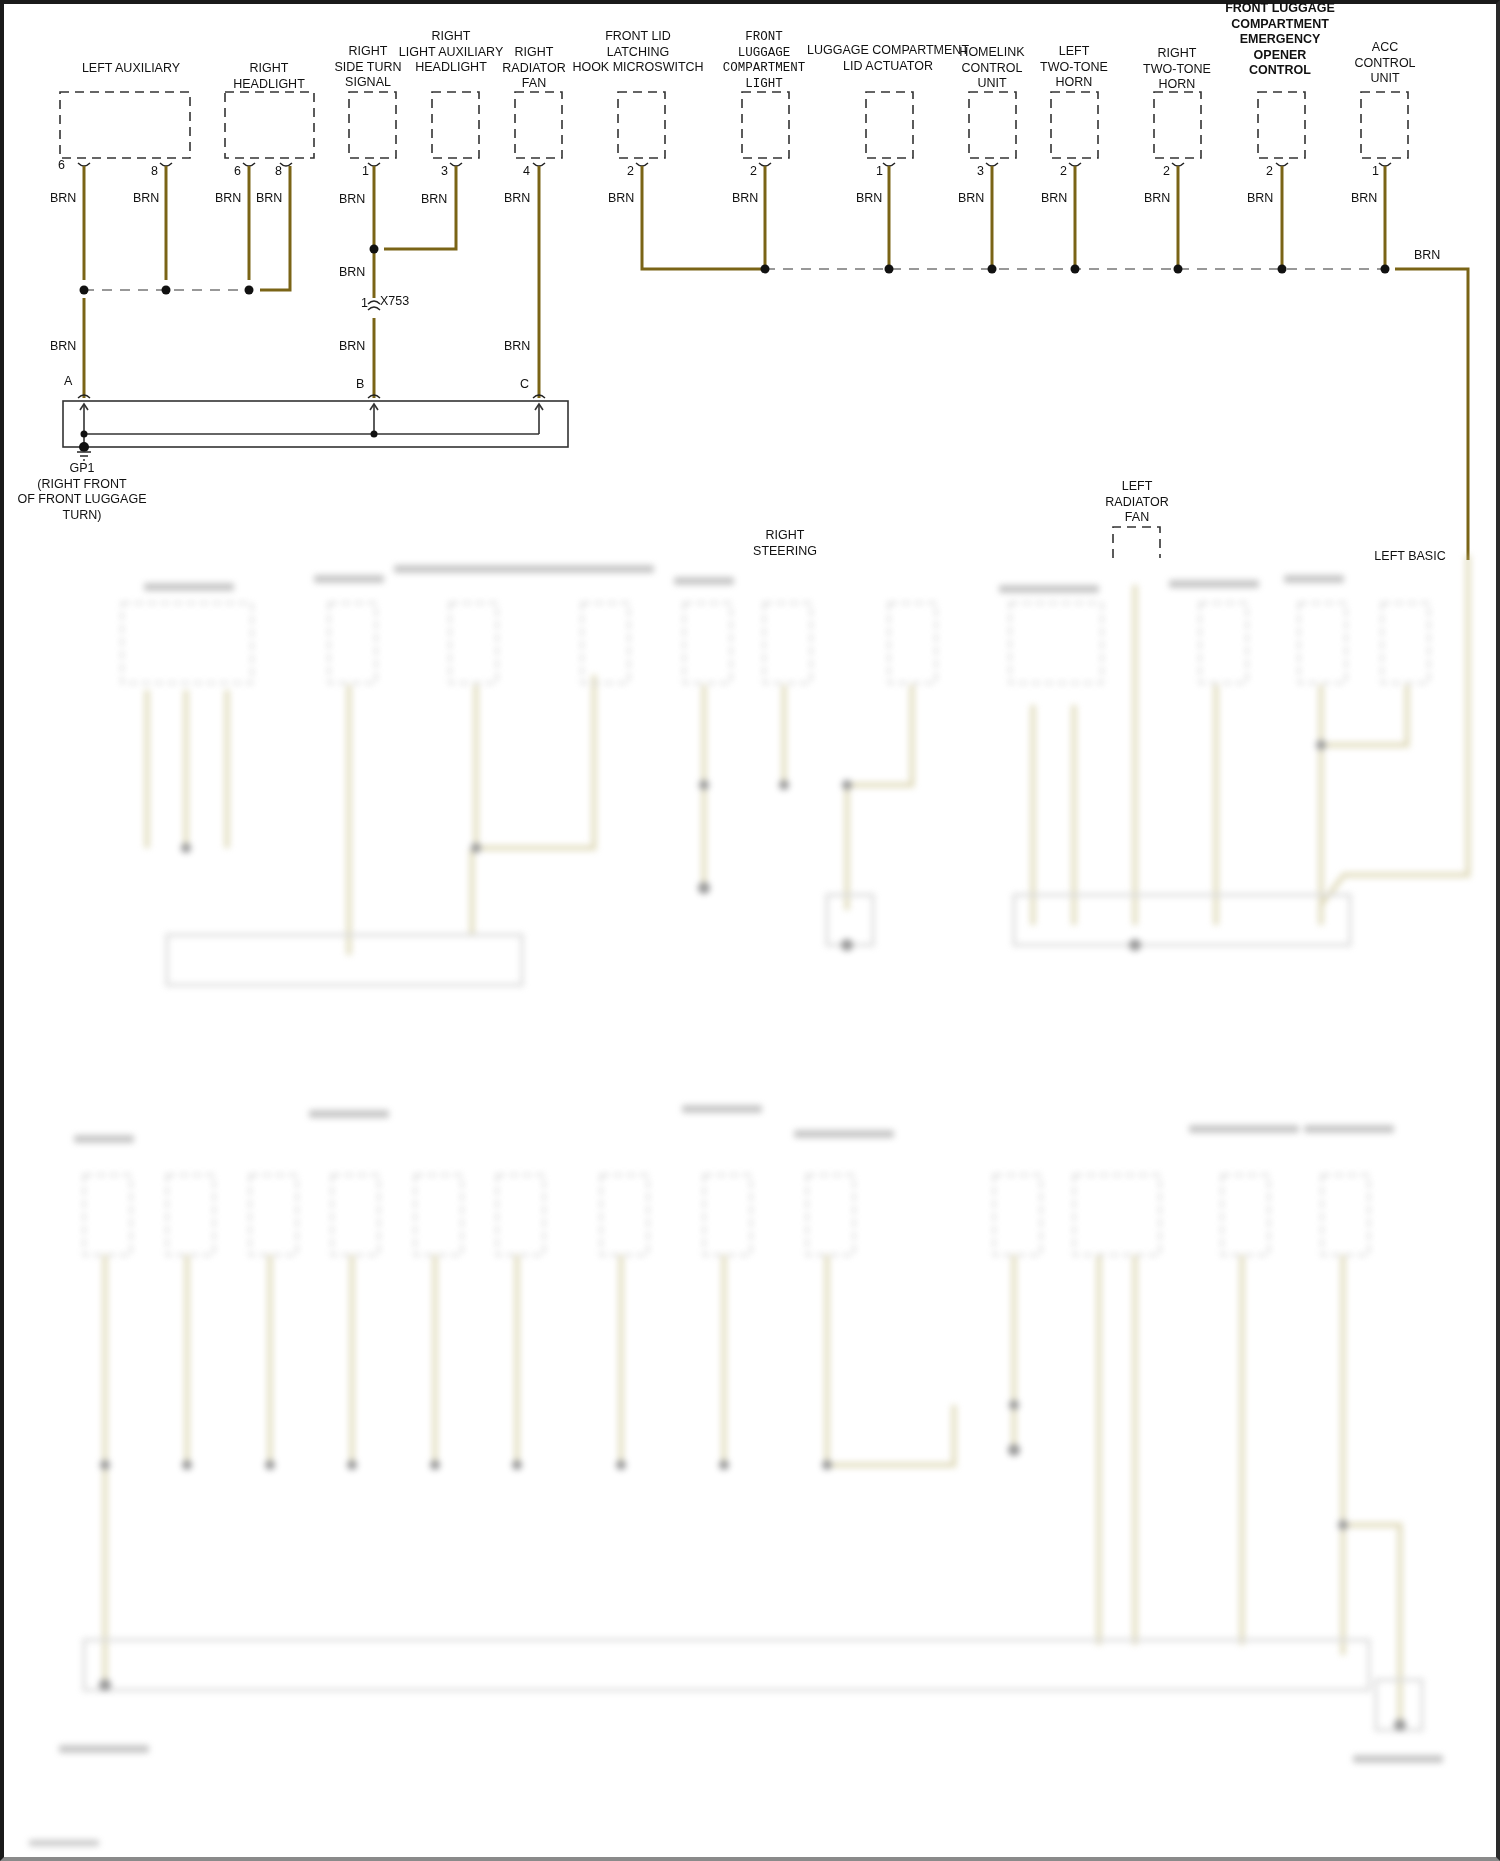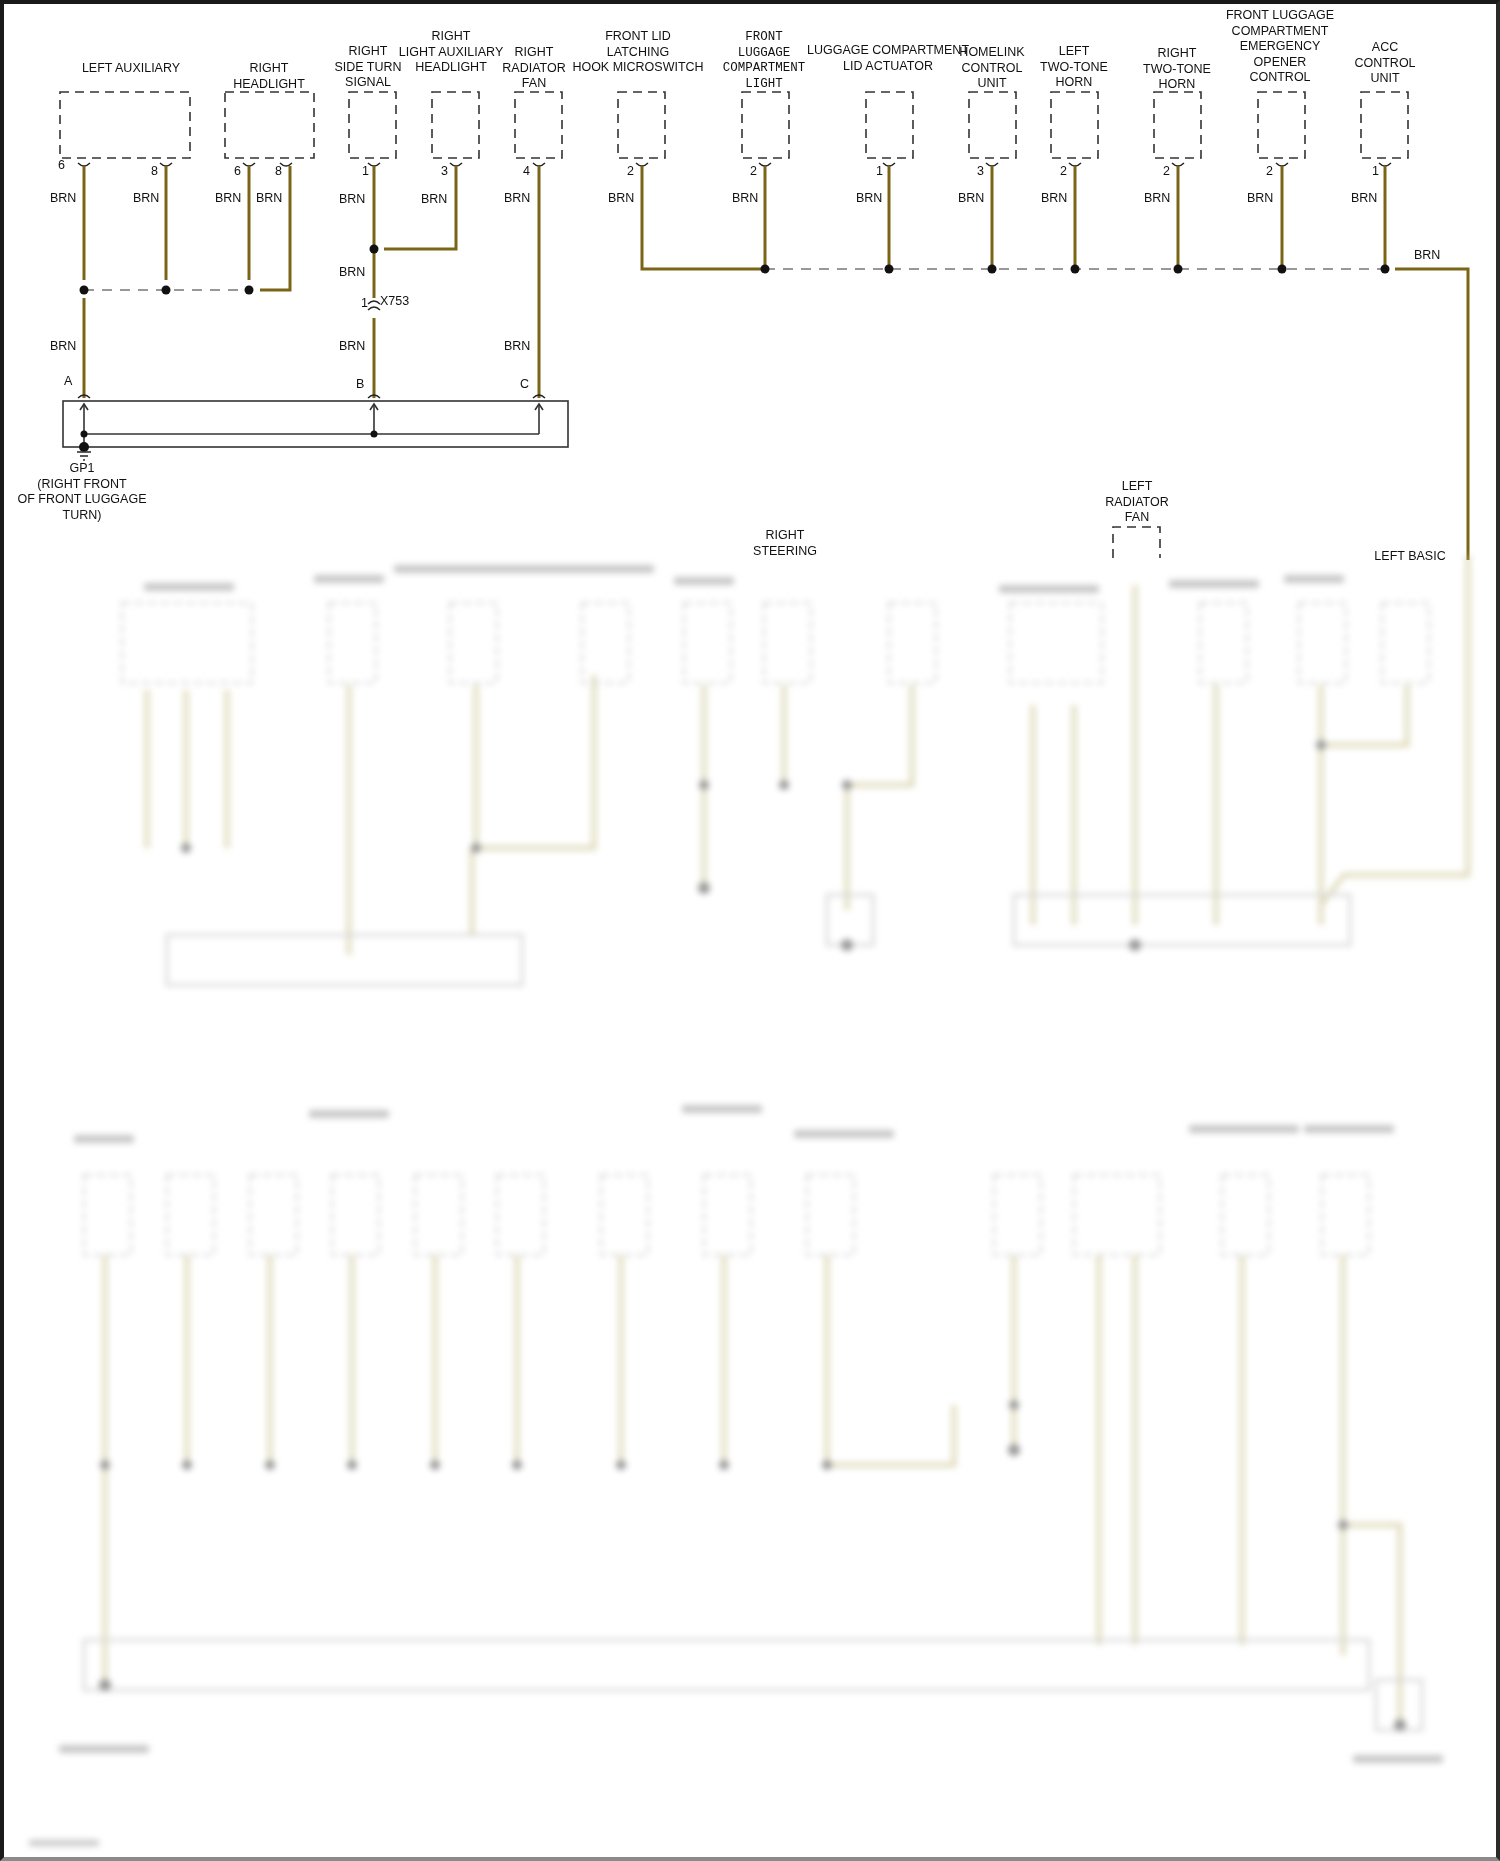--- a/index.html
+++ b/index.html
@@ -179,21 +179,21 @@
 <div class="lbl" style="left:1074px;top:44px;">
   <div>LEFT</div>
     <div>TWO-TONE</div>
     <div>HORN</div>
 </div>
 <div class="lbl" style="left:1177px;top:46px;">
   <div>RIGHT</div>
     <div>TWO-TONE</div>
     <div>HORN</div>
 </div>
-<div class="lbl" style="left:1280px;top:8px;">
+<div class="lbl" style="left:1280px;top:1px;font-weight:bold;">
   <div>FRONT LUGGAGE</div>
     <div>COMPARTMENT</div>
     <div>EMERGENCY</div>
     <div>OPENER</div>
     <div>CONTROL</div>
 </div>
 <div class="lbl" style="left:1385px;top:40px;">
   <div>ACC</div>
     <div>CONTROL</div>
     <div>UNIT</div>

